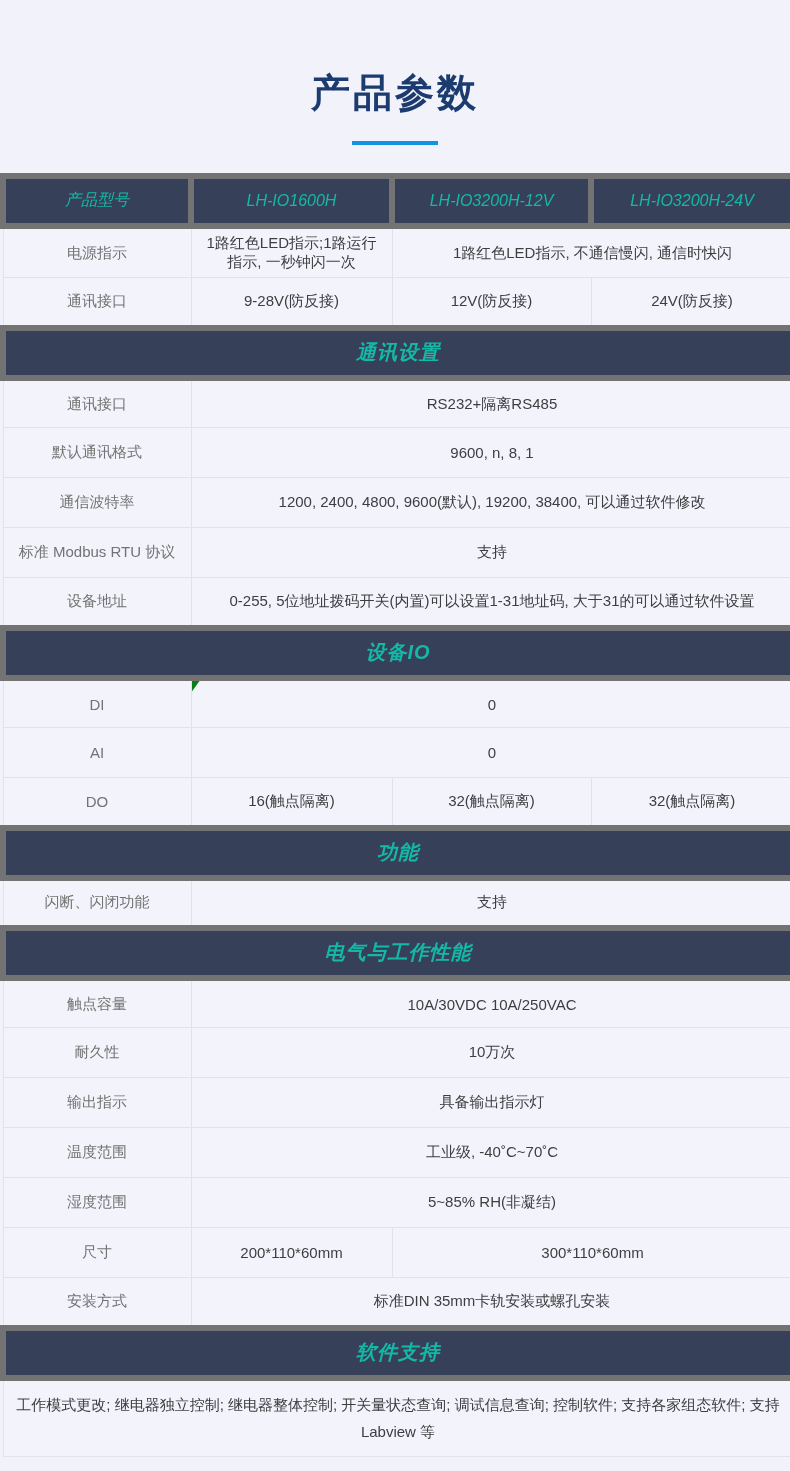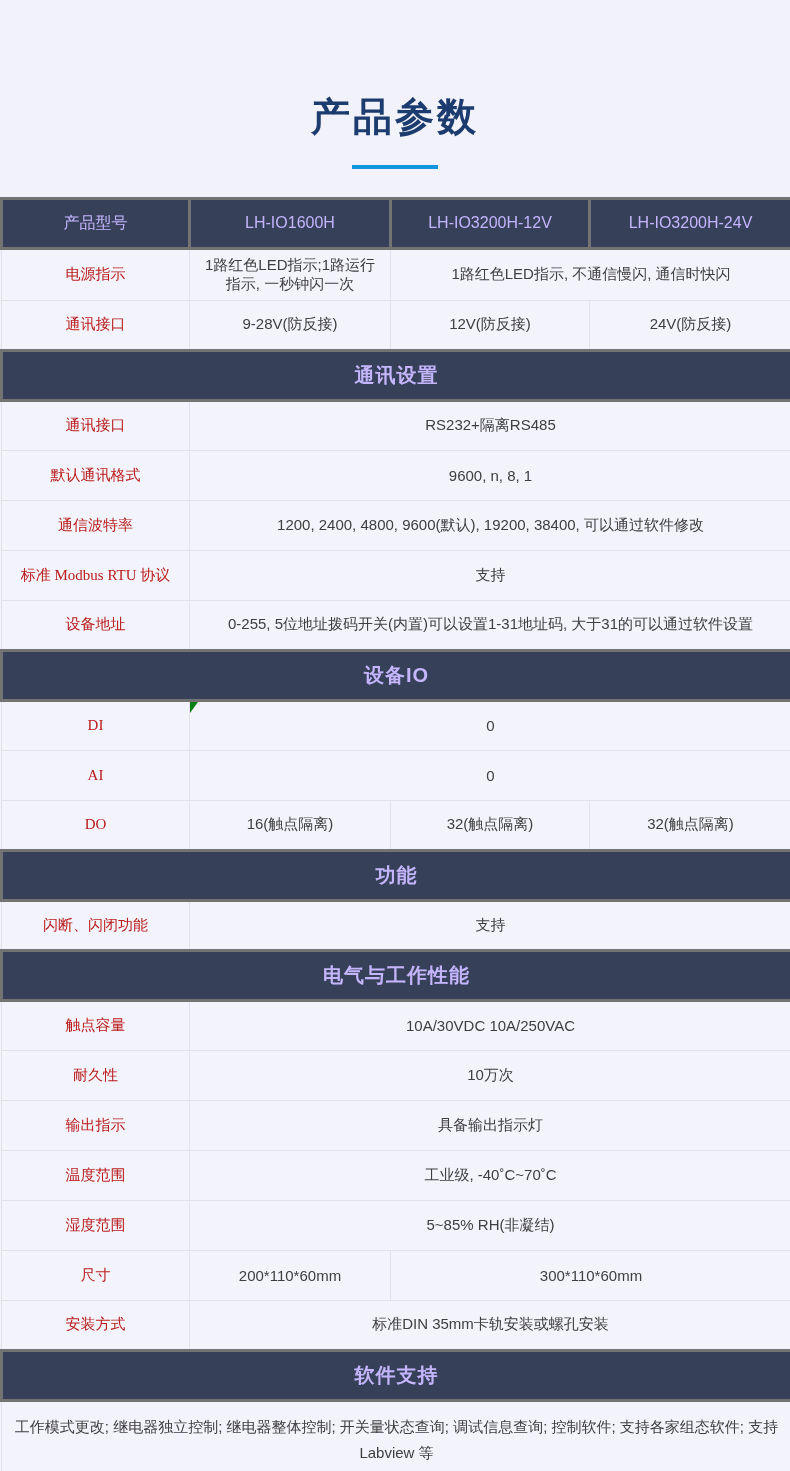--- a/index.html
+++ b/index.html
@@ -9,21 +9,21 @@
   }
   .page {
     width: 790px;
     height: 1471px;
     background: #f1f2fa;
     overflow: hidden;
     position: relative;
   }
   .page-title {
     margin: 0;
-    padding-top: 96px;
+    padding-top: 72px;
     text-align: center;
     font-size: 39px;
     font-weight: bold;
     letter-spacing: 3px;
     color: #1c3b6e;
     line-height: 1.1;
   }
   .title-underline {
     width: 86px;
     height: 4px;
@@ -39,31 +39,32 @@
   table.spec tr { height: 50px; }
   td {
     text-align: center;
     vertical-align: middle;
     font-size: 15px;
     padding: 3px 8px;
     word-break: break-word;
   }
   td.dark {
     background: #374059;
-    color: #c4b5fd;
-    border: 3px solid #737373;
+    color: #14b8a6;
+    border: 6px solid #737373;
+    font-style: italic;
   }
   td.head { font-size: 16px; font-weight: normal; }
   td.section { font-size: 20px; font-weight: bold; letter-spacing: 1px; }
   td.light {
     background: #f3f3fb;
     color: #3e3e40;
     border: 1px solid #e1e2ee;
   }
-  td.label { color: #b91c1c; font-family: Liberation Serif, serif; }
+  td.label { color: #737373; }
   td.full { line-height: 1.75; padding: 6px 4px; }
   .flag {
     position: absolute;
     top: 0;
     left: 0;
     width: 8px;
     height: 11px;
     background: #0c7d15;
     clip-path: polygon(0 0, 100% 0, 0 100%);
   }

